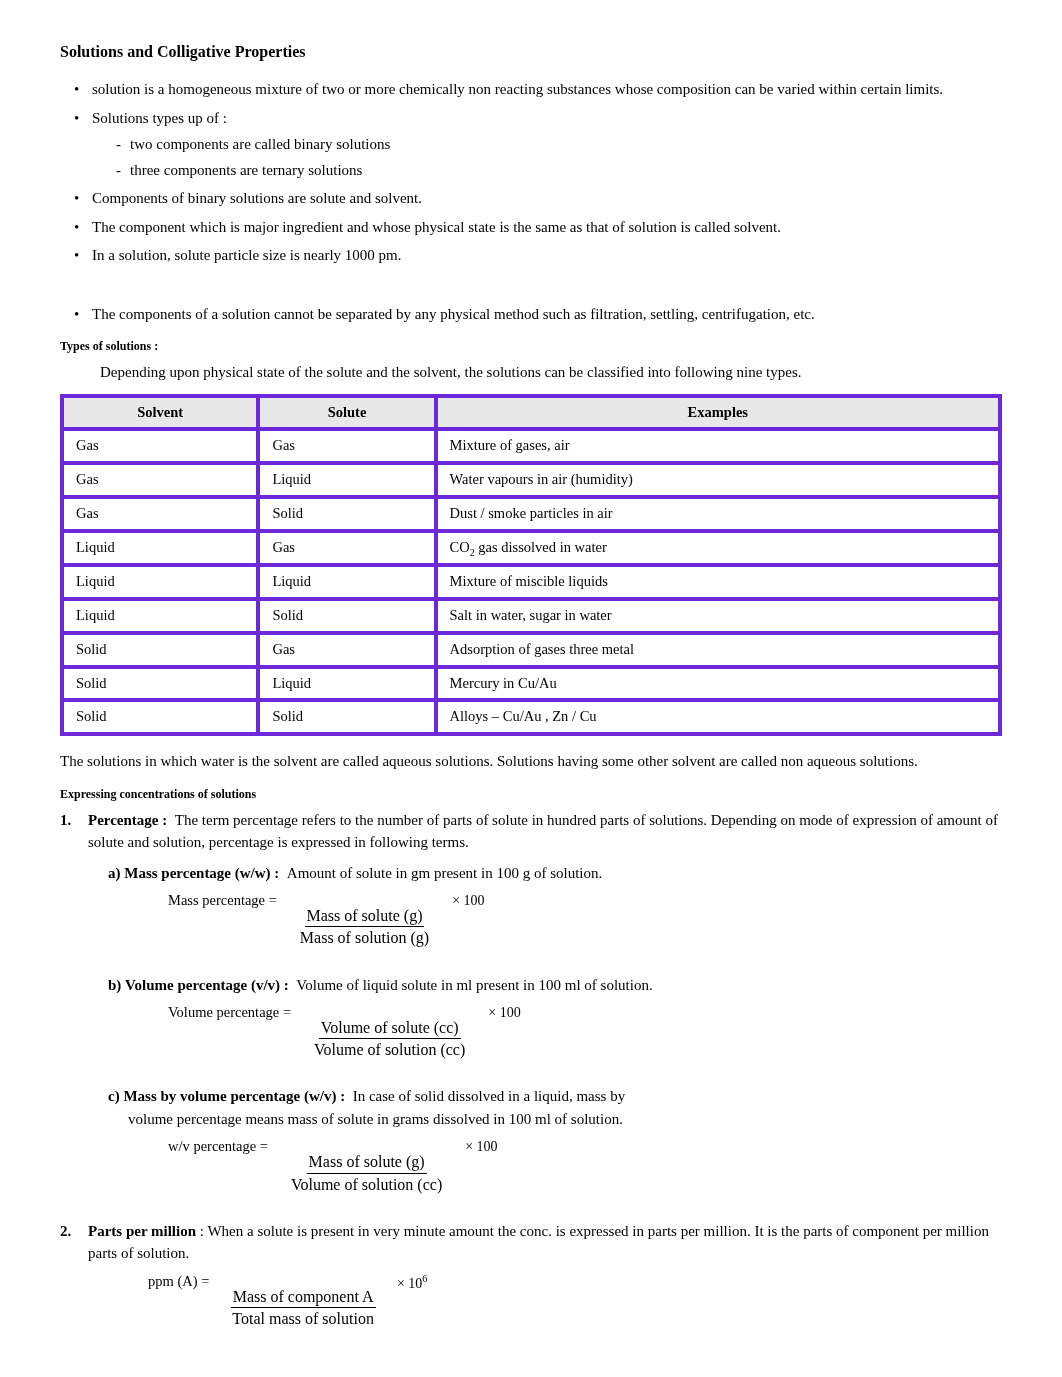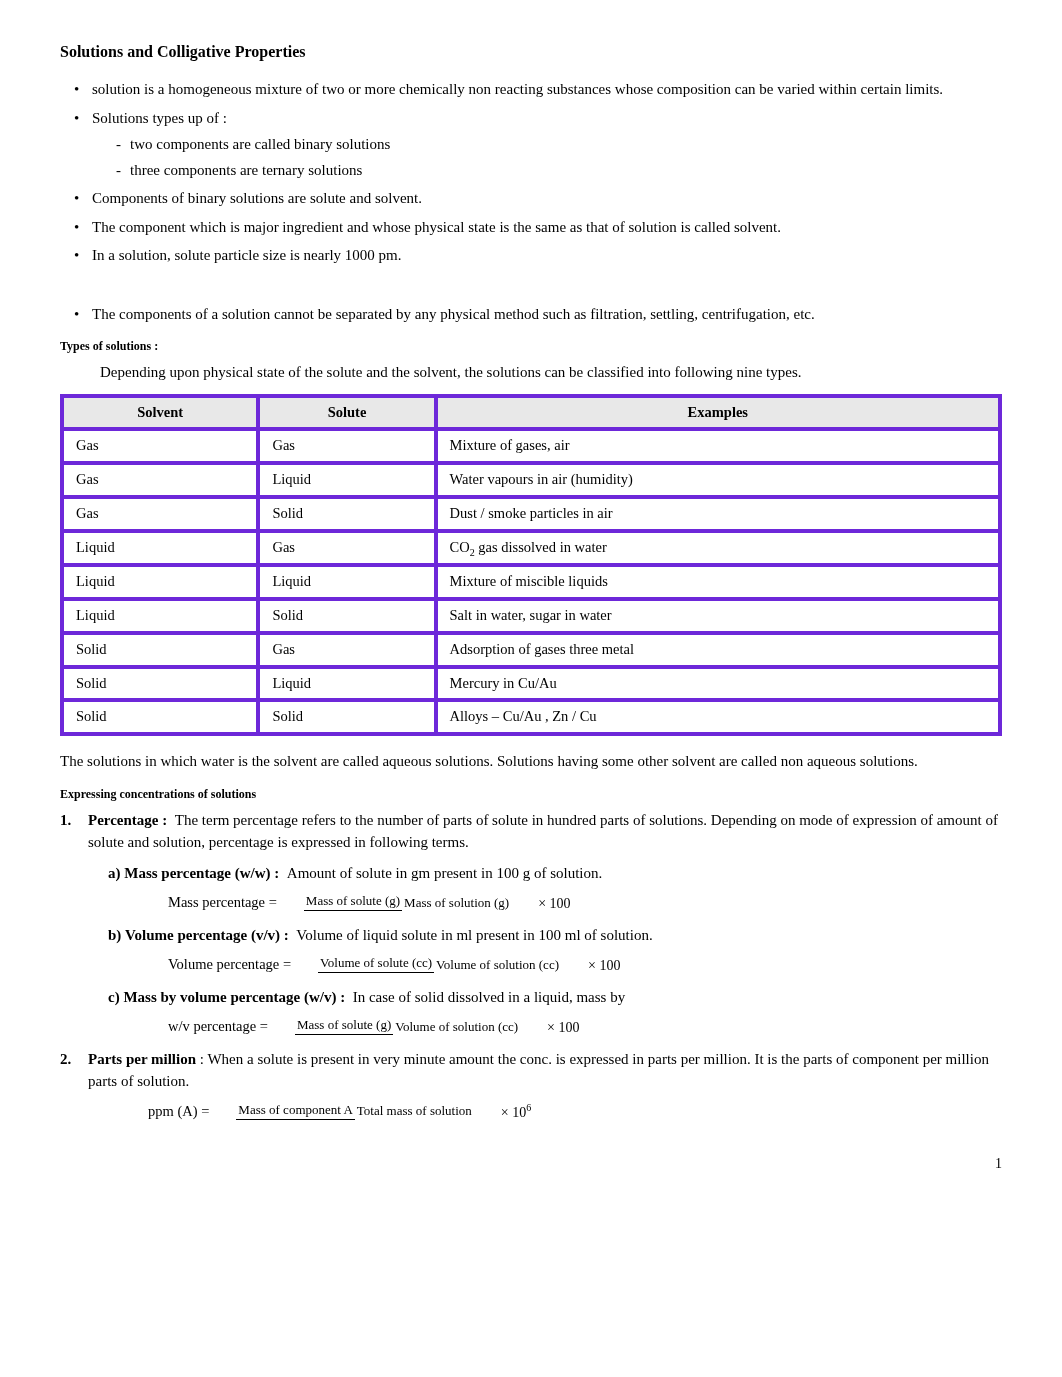--- a/index.html
+++ b/index.html
@@ -102,31 +102,31 @@
     }
     .sub-alpha-list > li {
       margin-bottom: 10px;
     }
     .sub-alpha-list > li .alpha-label {
       font-weight: bold;
     }
     .formula-line {
       margin: 6px 0 6px 60px;
       display: flex;
-      align-items: flex-end;
-      gap: 24px;
+      align-items: flex-start;
+      gap: 18px;
       font-size: 14.5px;
     }
     .fraction {
       display: inline-flex;
-      flex-direction: row;
+      flex-direction: column;
       align-items: center;
       vertical-align: middle;
-      margin: 3px 3px;
-      font-size: 13px;
+      margin: 16px 3px;
+      font-size: 16px;
       line-height: 1.2;
     }
     .fraction .numerator {
       border-bottom: 1px solid #000;
       padding: 0 2px 1px 2px;
       white-space: nowrap;
     }
     .fraction .denominator {
       padding: 1px 2px 0 2px;
       white-space: nowrap;
@@ -259,20 +259,23 @@
             <span class="numerator">Volume of  solute (cc)</span>
             <span class="denominator">Volume of  solution (cc)</span>
           </span>
           <span class="times-symbol">×  100</span>
         </div>
       </li>
       <li>
         <span class="alpha-label">c)</span>
         <span class="bold">Mass by volume percentage (w/v) :</span>
         &nbsp;<span>In case of solid dissolved in a liquid, mass by</span>
+        <div style="padding-left:20px;">
+          <span>volume percentage means mass of solute in grams dissolved in 100 ml of solution.</span>
+        </div>
         <div class="formula-line">
           <span>w/v percentage  =</span>
           <span class="fraction">
             <span class="numerator">Mass of solute (g)</span>
             <span class="denominator">Volume of solution (cc)</span>
           </span>
           <span class="times-symbol">×  100</span>
         </div>
       </li>
     </ul>

